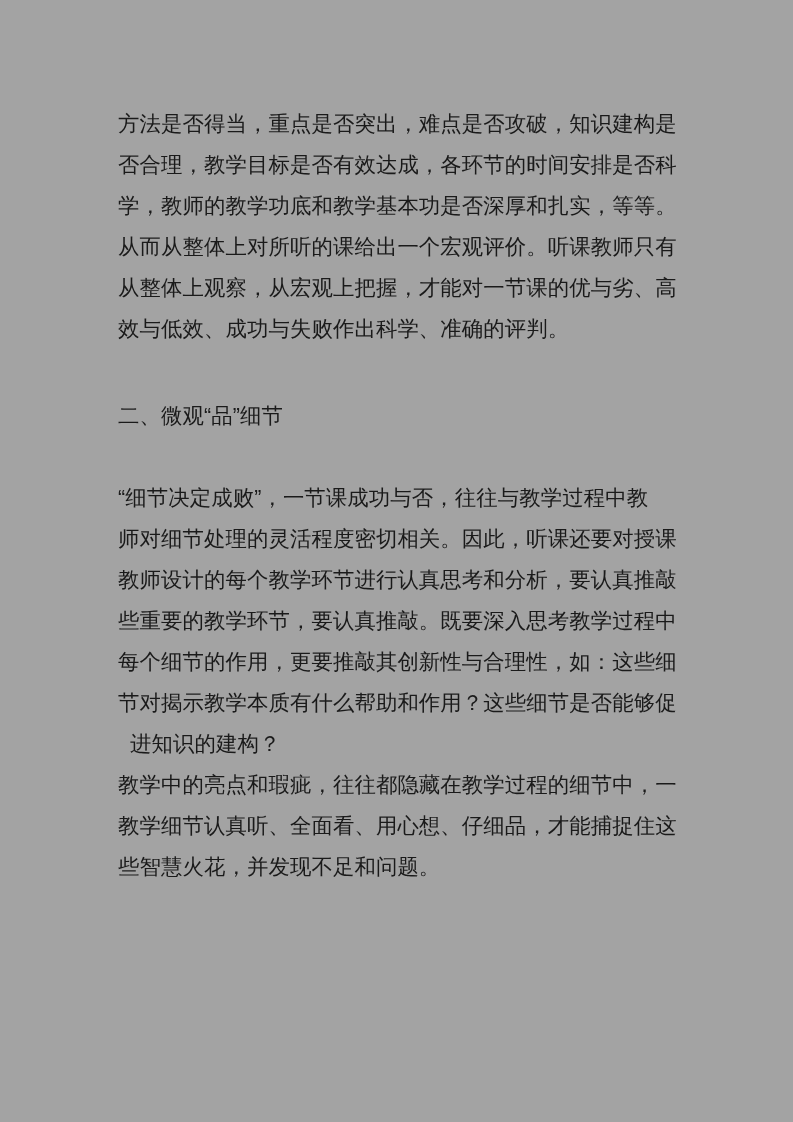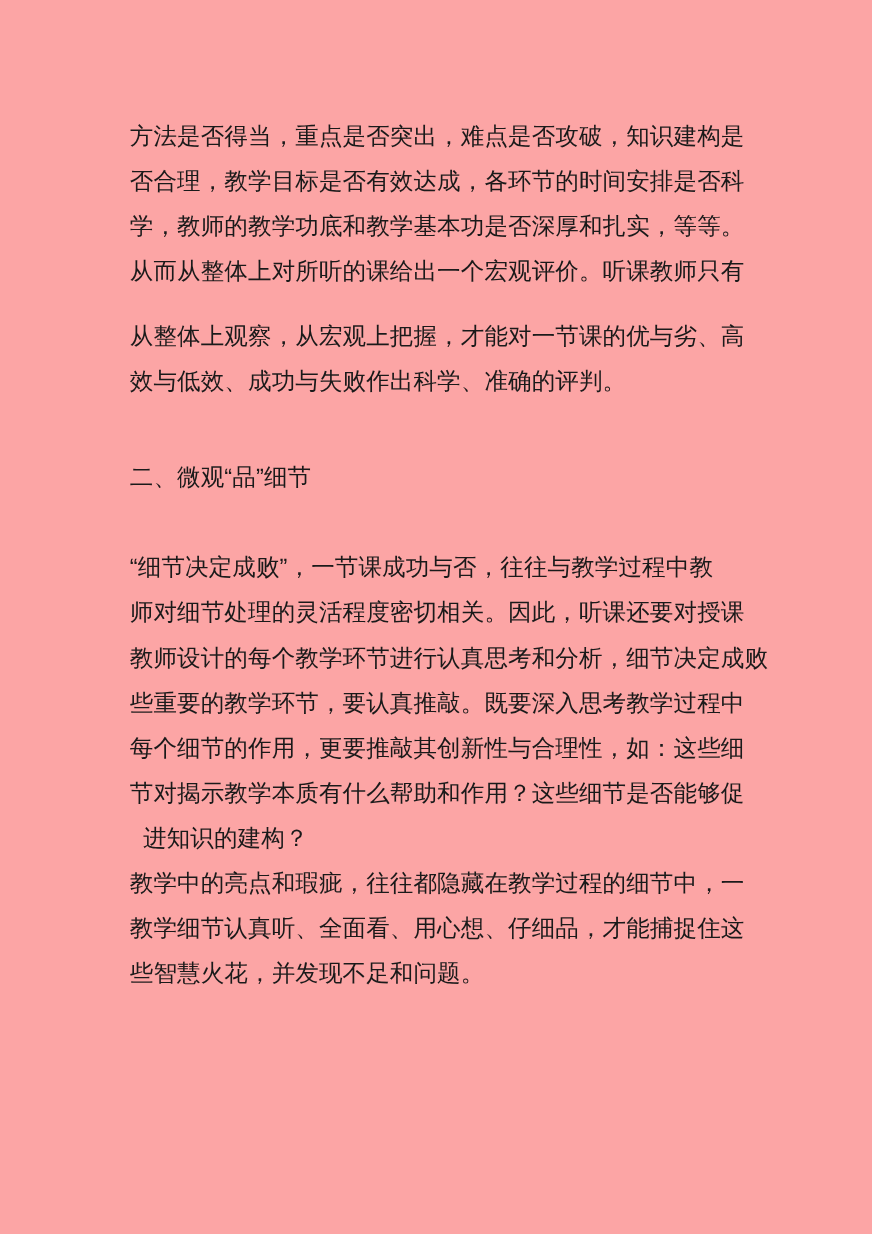--- a/index.html
+++ b/index.html
@@ -11,21 +11,21 @@
     height: 1122px;
     background: #ffffff;
     overflow: hidden;
     font-family: "Liberation Sans", sans-serif;
   }
   .page {
     box-sizing: border-box;
     width: 793px;
     height: 1122px;
     padding: 104px 117px 0 118px;
-    background: #fca5a5;
+    background: #a3a3a3;
   }
   .line {
     font-size: 21.4px;
     line-height: 41px;
     height: 41px;
     letter-spacing: 0.1px;
     color: #1a1a1a;
     white-space: nowrap;
     overflow: visible;
   }
@@ -44,32 +44,32 @@
 </head>
 <body style="background: rgb(255, 255, 255);">
 
 <main class="page">
 
   <section class="para-block-1">
     <div class="line" style="color: rgb(26, 26, 26);">方法是否得当，重点是否突出，难点是否攻破，知识建构是</div>
     <div class="line" style="color: rgb(26, 26, 26);">否合理，教学目标是否有效达成，各环节的时间安排是否科</div>
     <div class="line" style="color: rgb(26, 26, 26);">学，教师的教学功底和教学基本功是否深厚和扎实，等等。</div>
     <div class="line" style="color: rgb(26, 26, 26);">从而从整体上对所听的课给出一个宏观评价。听课教师只有</div>
-    <div class="line" style="color: rgb(26, 26, 26); margin-top: 18px;">从整体上观察，从宏观上把握，才能对一节课的优与劣、高</div>
+    <div class="line" style="color: rgb(26, 26, 26);">从整体上观察，从宏观上把握，才能对一节课的优与劣、高</div>
     <div class="line" style="color: rgb(26, 26, 26);">效与低效、成功与失败作出科学、准确的评判。</div>
   </section>
 
   <section class="heading-block">
     <div class="line" style="color: rgb(26, 26, 26);">二、微观“品”细节</div>
   </section>
 
   <section class="para-block-2">
     <div class="line" style="color: rgb(26, 26, 26);">“细节决定成败”，一节课成功与否，往往与教学过程中教</div>
     <div class="line" style="color: rgb(26, 26, 26);">师对细节处理的灵活程度密切相关。因此，听课还要对授课</div>
-    <div class="line" style="color: rgb(26, 26, 26);">教师设计的每个教学环节进行认真思考和分析，细节决定成败</div>
+    <div class="line" style="color: rgb(26, 26, 26);">教师设计的每个教学环节进行认真思考和分析，要认真推敲</div>
     <div class="line" style="color: rgb(26, 26, 26);">些重要的教学环节，要认真推敲。既要深入思考教学过程中</div>
     <div class="line" style="color: rgb(26, 26, 26);">每个细节的作用，更要推敲其创新性与合理性，如：这些细</div>
     <div class="line" style="color: rgb(26, 26, 26);">节对揭示教学本质有什么帮助和作用？这些细节是否能够促</div>
     <div class="line" style="color: rgb(26, 26, 26); margin-left: 12px;">进知识的建构？</div>
   </section>
 
   <section class="para-block-3">
     <div class="line" style="color: rgb(26, 26, 26);">教学中的亮点和瑕疵，往往都隐藏在教学过程的细节中，一</div>
     <div class="line" style="color: rgb(26, 26, 26);">教学细节认真听、全面看、用心想、仔细品，才能捕捉住这</div>
     <div class="line" style="color: rgb(26, 26, 26);">些智慧火花，并发现不足和问题。</div>

